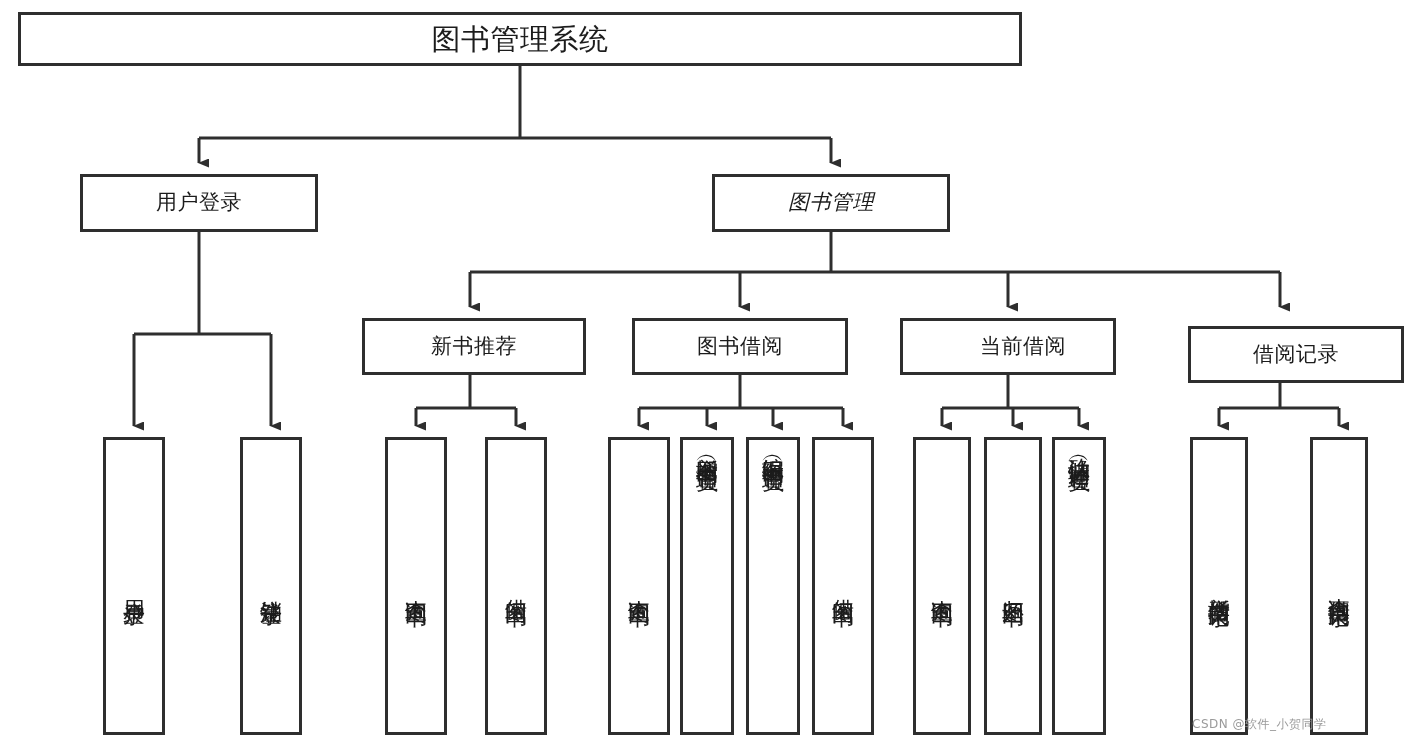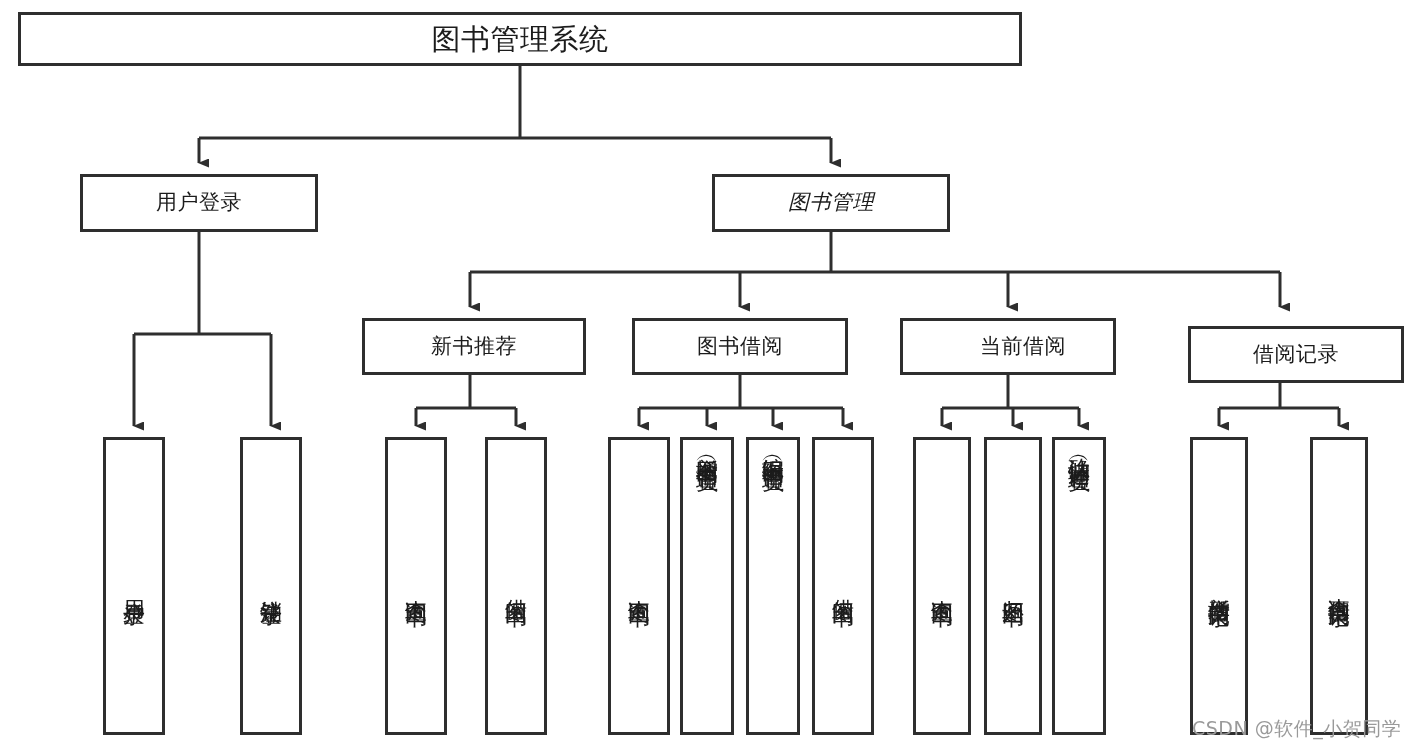--- a/index.html
+++ b/index.html
@@ -57,21 +57,21 @@
     letter-spacing: 2px;
     color: #1c1c1c;
     white-space: nowrap;
     display: block;
   }
   .node-box.vertical.centered {
     align-items: center;
   }
   .watermark {
     position: absolute;
-    font-size: 19px;
+    font-size: 12px;
     color: #9a9a9a;
     white-space: nowrap;
     letter-spacing: 0.5px;
   }
 </style>
 </head>
 <body>
 
 <div id="diagram-root">
 

